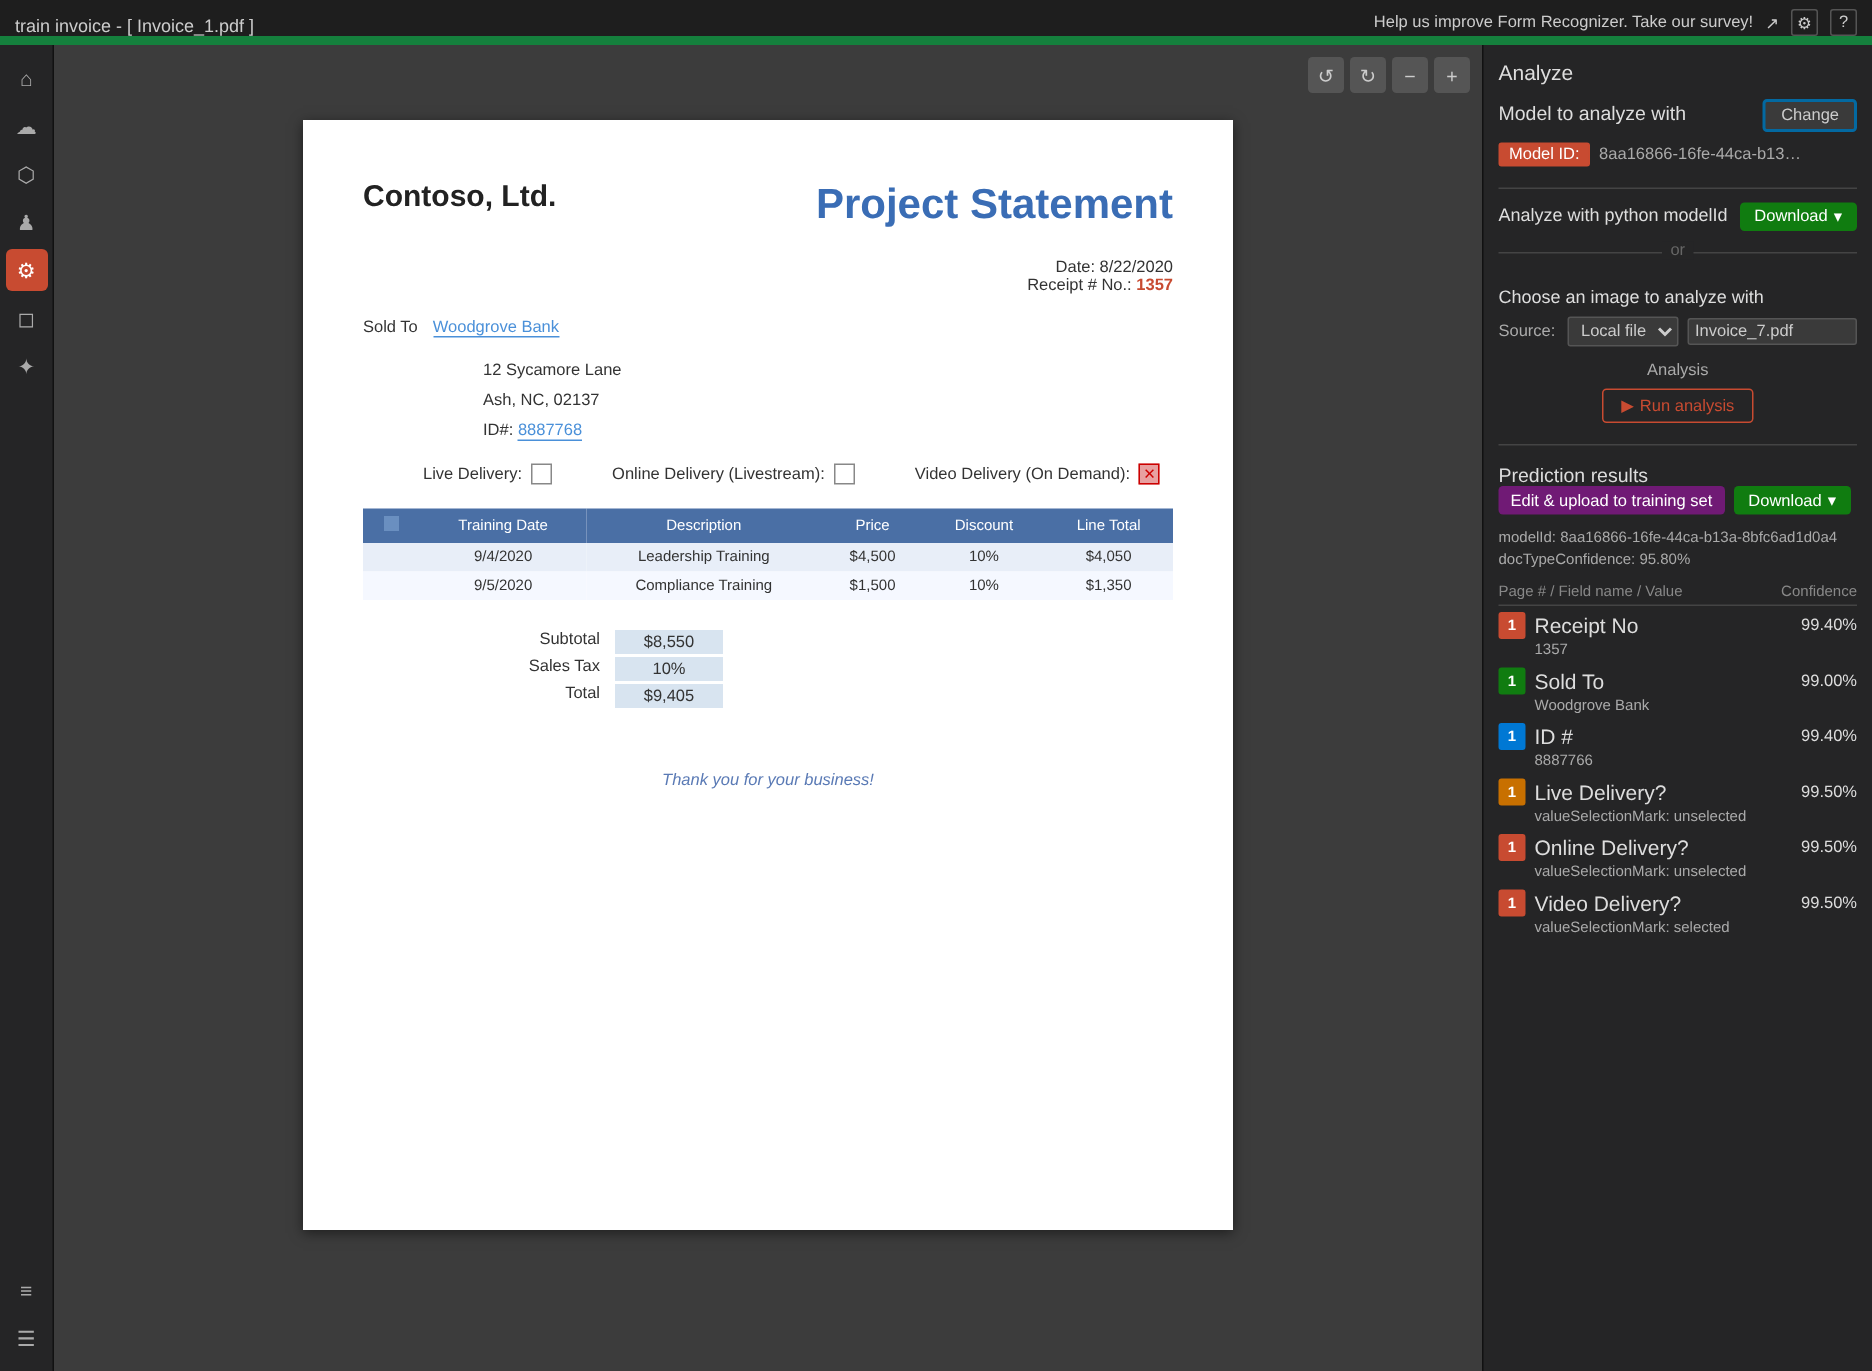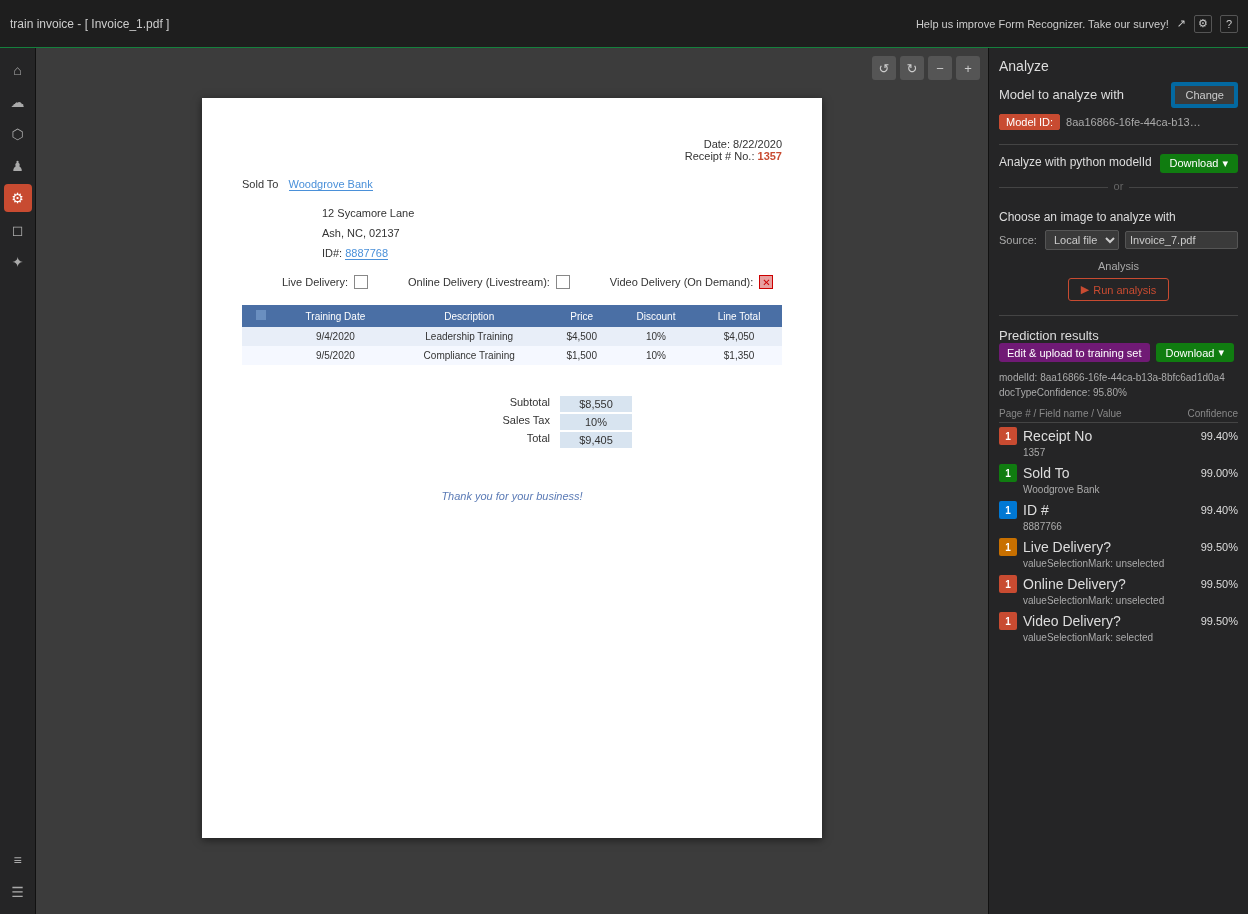--- a/index.html
+++ b/index.html
@@ -1,19 +1,19 @@
 <!DOCTYPE html>
 <html><head>
   <meta charset="utf-8">
   <style>
     * { box-sizing: border-box; margin: 0; padding: 0; }
     body { background: #2d2d2d; color: #ccc; font-family: 'Segoe UI', Arial, sans-serif; font-size: 12px; display: flex; flex-direction: column; height: 914px; overflow: hidden; }
 
     
-    .top-bar { background: #1e1e1e; height: 48px; display: flex; align-items: center; justify-content: space-between; padding: 0 10px; border-bottom: 1px solid #15803d; }
+    .top-bar { background: #1e1e1e; height: 30px; display: flex; align-items: flex-end; justify-content: space-between; padding: 0 10px; border-bottom: 6px solid #15803d; }
     .top-bar-right { color: #ccc; font-size: 11px; display: flex; align-items: center; gap: 8px; padding-left: 44px; }
     .top-bar-icon { width: 18px; height: 18px; display: inline-flex; align-items: center; justify-content: center; border: 1px solid #555; border-radius: 2px; font-size: 11px; cursor: pointer; }
 
     
     .main { display: flex; flex: 1; overflow: hidden; }
 
     
     .sidebar { width: 36px; background: #252526; display: flex; flex-direction: column; align-items: center; padding-top: 8px; gap: 4px; border-right: 1px solid #111; }
     .sidebar-item { width: 28px; height: 28px; display: flex; align-items: center; justify-content: center; border-radius: 4px; cursor: pointer; color: #aaa; font-size: 14px; }
     .sidebar-item.active { background: #c84b31; color: white; }
@@ -46,39 +46,39 @@
 
     
     .inv-table { width: 100%; border-collapse: collapse; font-size: 10px; margin-bottom: 20px; }
     .inv-table thead { background: #4a6fa5; color: white; }
     .inv-table thead th { padding: 5px 8px; text-align: center; font-weight: normal; }
     .inv-table tbody tr:nth-child(odd) { background: #e8eef8; }
     .inv-table tbody tr:nth-child(even) { background: #f5f8ff; }
     .inv-table tbody td { padding: 4px 8px; text-align: center; color: #333; }
 
     
-    .inv-totals { display: flex; flex-direction: column; align-items: center; margin-top: 31px; }
+    .inv-totals { display: flex; flex-direction: column; align-items: flex-start; margin-top: 20px; }
     .inv-total-row { display: flex; gap: 0; width: 240px; font-size: 11px; color: #333; margin-bottom: 2px; }
     .inv-total-label { flex: 1; text-align: right; padding-right: 10px; }
     .inv-total-val { width: 72px; background: #d8e4f0; text-align: center; padding: 2px 4px; }
 
     
     .inv-thankyou { text-align: center; color: #5a7ab5; font-size: 11px; margin-top: 40px; font-style: italic; }
 
     
     .right-panel { width: 260px; background: #252526; border-left: 1px solid #111; display: flex; flex-direction: column; overflow-y: auto; padding: 10px; }
     .panel-title { font-size: 14px; color: #ddd; margin-bottom: 8px; }
     .panel-section-title { font-size: 13px; color: #ddd; margin-bottom: 6px; margin-top: 4px; }
 
     .model-header { display: flex; align-items: center; justify-content: space-between; margin-bottom: 6px; }
     .model-id-row { display: flex; align-items: center; gap: 6px; margin-bottom: 8px; }
     .model-id-label { font-size: 11px; color: #aaa; background: #c84b31; border: 1px solid #c84b31; padding: 1px 6px; color: white; border-radius: 2px; }
     .model-id-val { font-size: 11px; color: #aaa; overflow: hidden; text-overflow: ellipsis; white-space: nowrap; max-width: 140px; }
 
-    .btn-change { background: #3a3a3a; border: 4px solid #0369a1; color: #ccc; padding: 3px 10px; border-radius: 3px; cursor: pointer; font-size: 11px; }
+    .btn-change { background: #3a3a3a; border: 2px solid #0369a1; color: #ccc; padding: 3px 10px; border-radius: 3px; cursor: pointer; font-size: 11px; }
     .btn-download { background: #107c10; border: none; color: white; padding: 3px 10px; border-radius: 3px; cursor: pointer; font-size: 11px; display: flex; align-items: center; gap: 4px; }
     .btn-run { background: transparent; border: 1px solid #c84b31; color: #c84b31; padding: 4px 12px; border-radius: 3px; cursor: pointer; font-size: 11px; display: flex; align-items: center; gap: 4px; }
     .btn-edit-upload { background: #701a75; border: none; color: white; padding: 3px 8px; border-radius: 3px; cursor: pointer; font-size: 11px; }
 
     .or-divider { text-align: center; color: #666; font-size: 11px; margin: 6px 0; }
     .divider { border: none; border-top: 1px solid #444; margin: 6px 0; }
 
     .source-row { display: flex; align-items: center; gap: 6px; margin-bottom: 6px; }
     .source-label { font-size: 11px; color: #aaa; width: 40px; }
     .source-select { background: #3a3a3a; border: 1px solid #555; color: #ccc; padding: 2px 4px; font-size: 11px; border-radius: 2px; }
@@ -140,20 +140,24 @@
   <div class="doc-viewer">
     <div class="doc-toolbar">
       <button class="doc-toolbar-btn">↺</button>
       <button class="doc-toolbar-btn">↻</button>
       <button class="doc-toolbar-btn">−</button>
       <button class="doc-toolbar-btn">+</button>
     </div>
 
     <div class="doc-paper">
 
+      <div class="inv-header">
+        <div class="inv-company">Contoso, Ltd.</div>
+        <div class="inv-title">Project Statement</div>
+      </div>
 
       <div class="inv-meta">
         <div>
           <span>Date:</span>
           <span>8/22/2020</span>
         </div>
         <div>
           <span>Receipt # No.:</span>
           <span style="color:#c84b31; font-weight:bold;">1357</span>
         </div>

